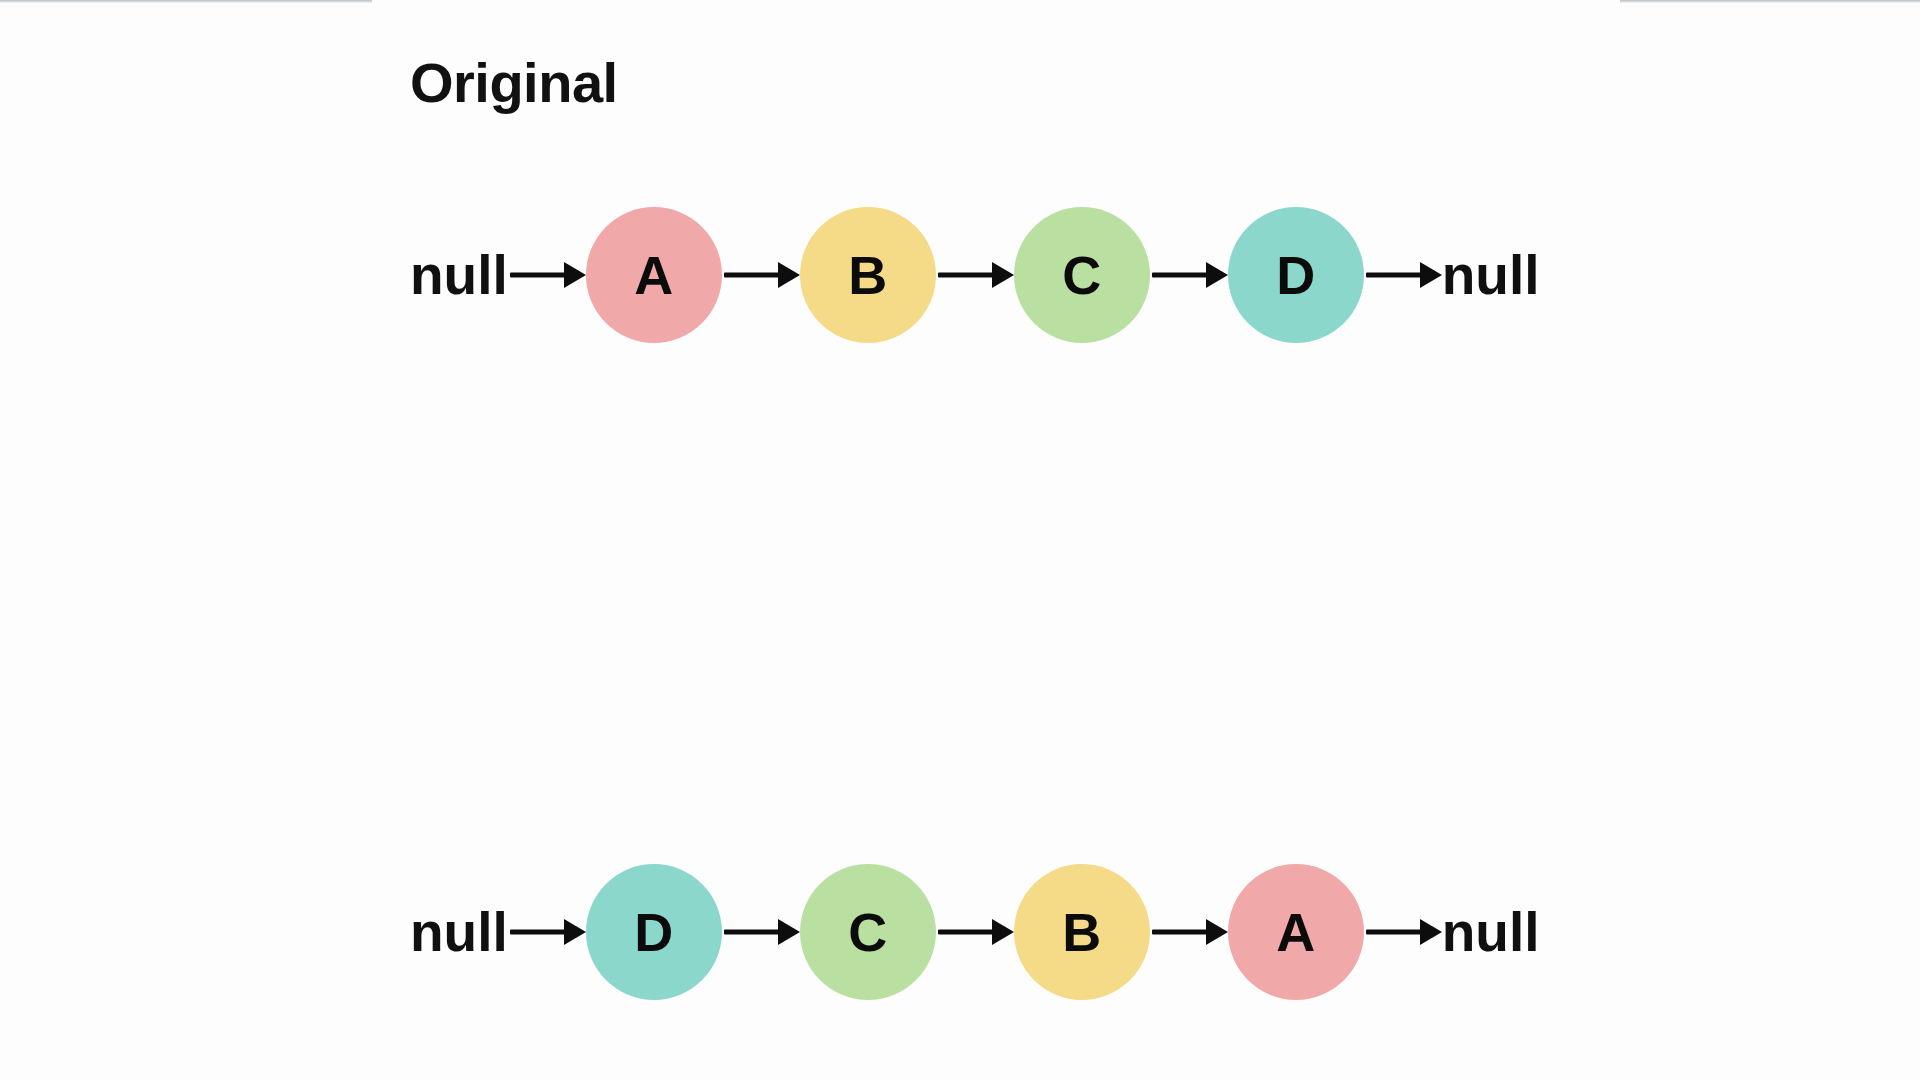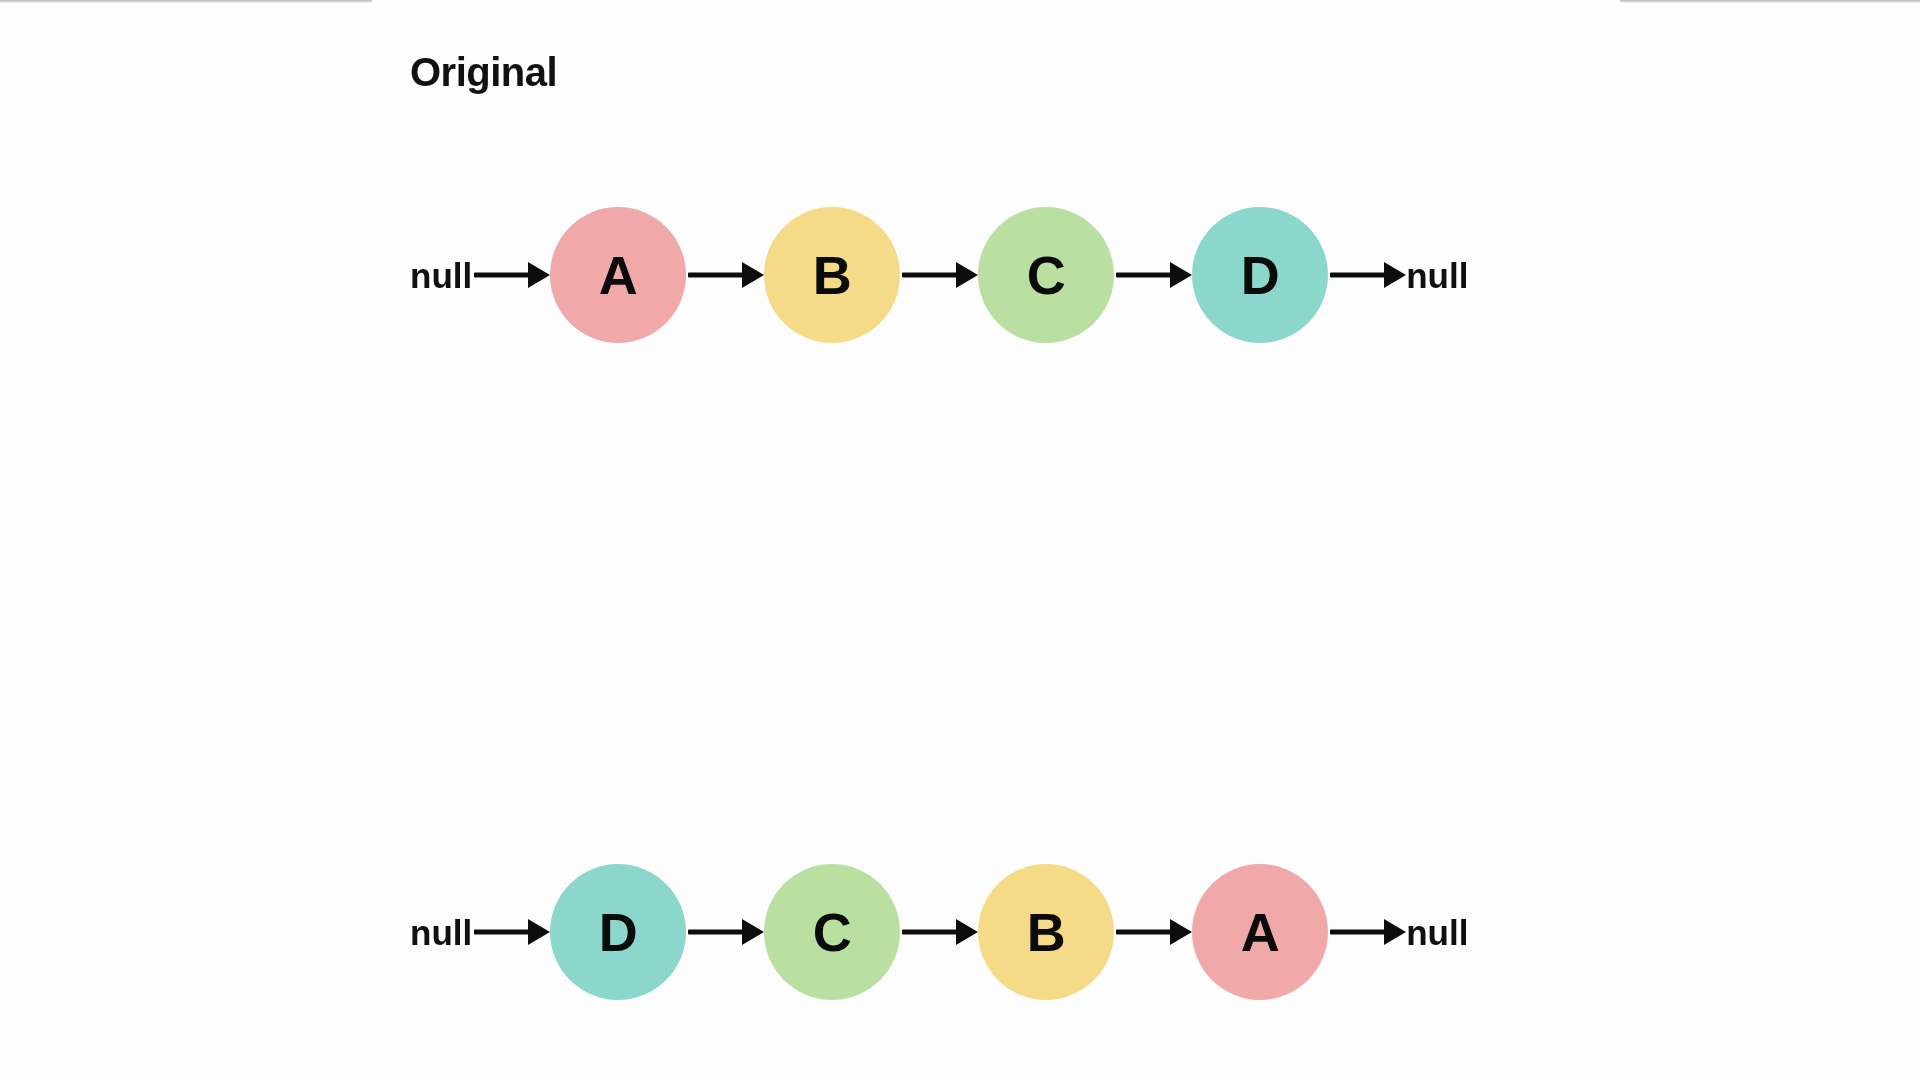--- a/index.html
+++ b/index.html
@@ -25,21 +25,21 @@
     height: 3px;
     background: linear-gradient(to bottom, #b9bcc2 0%, #dddfe3 60%, #f6f7f8 100%);
   }
   .top-edge.left  { left: 0;     width: 372px; }
   .top-edge.right { left: 1620px; width: 300px; }
 
   
   .section-title {
     position: absolute;
     left: 410px;
-    font-size: 40px;
+    font-size: 56px;
     font-weight: bold;
     color: #111111;
     letter-spacing: -0.5px;
     white-space: nowrap;
   }
   .section-title.t-original { top: 50px; }
   .section-title.t-reversed { top: 702px; }
 
   
   .chain {
@@ -47,21 +47,21 @@
     left: 410px;
     display: flex;
     align-items: center;
     height: 170px;
   }
   .chain.row-original { top: 190px; }
   .chain.row-reversed { top: 847px; }
 
   
   .null-label {
-    font-size: 35px;
+    font-size: 55px;
     font-weight: bold;
     color: #101010;
     line-height: 1;
     white-space: nowrap;
   }
 
   
   .arrow {
     position: relative;
     width: 78px;

